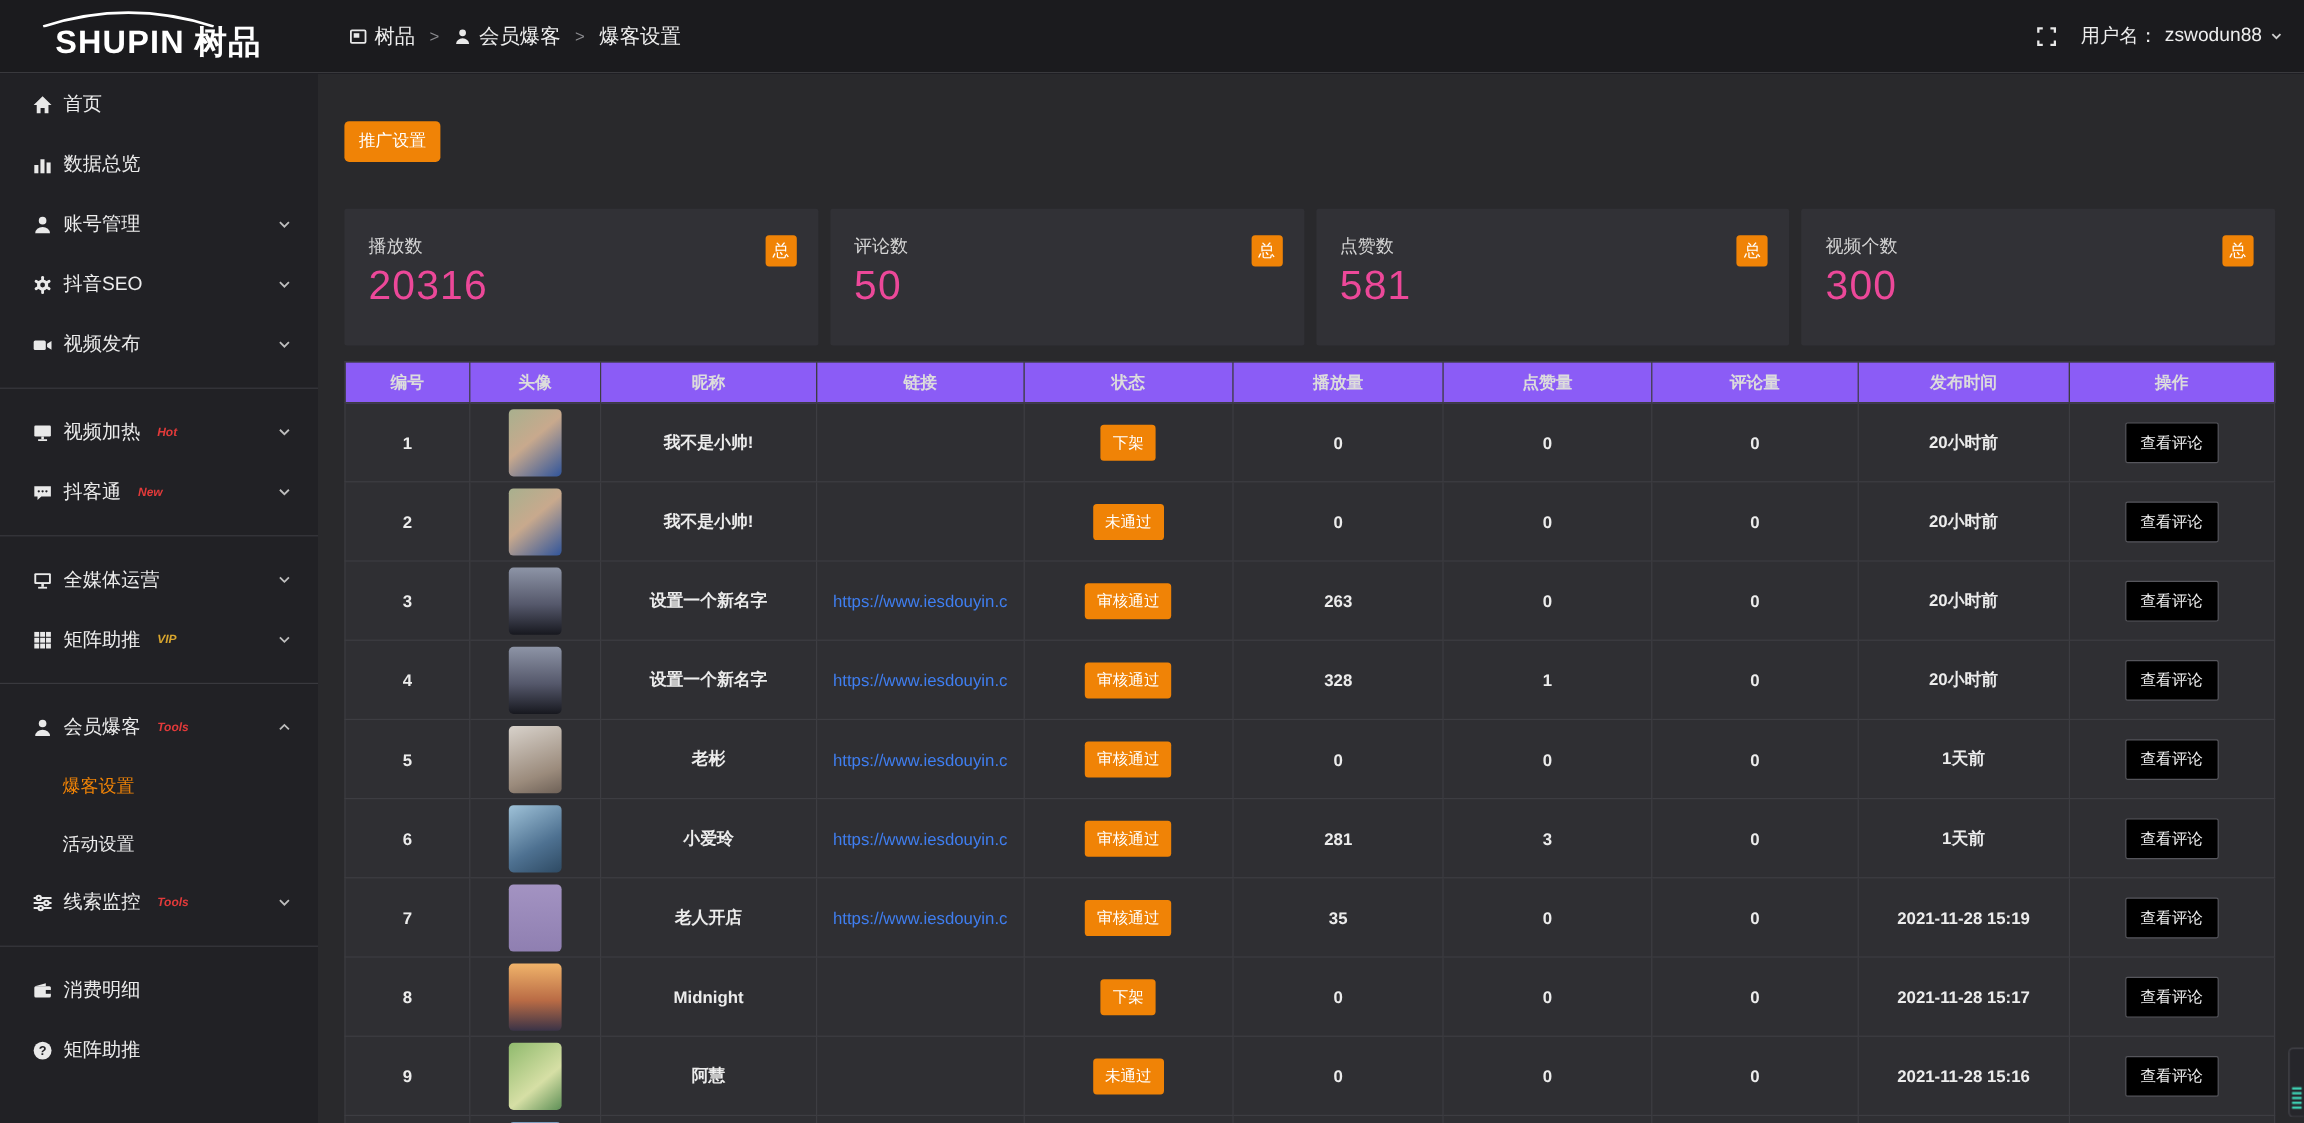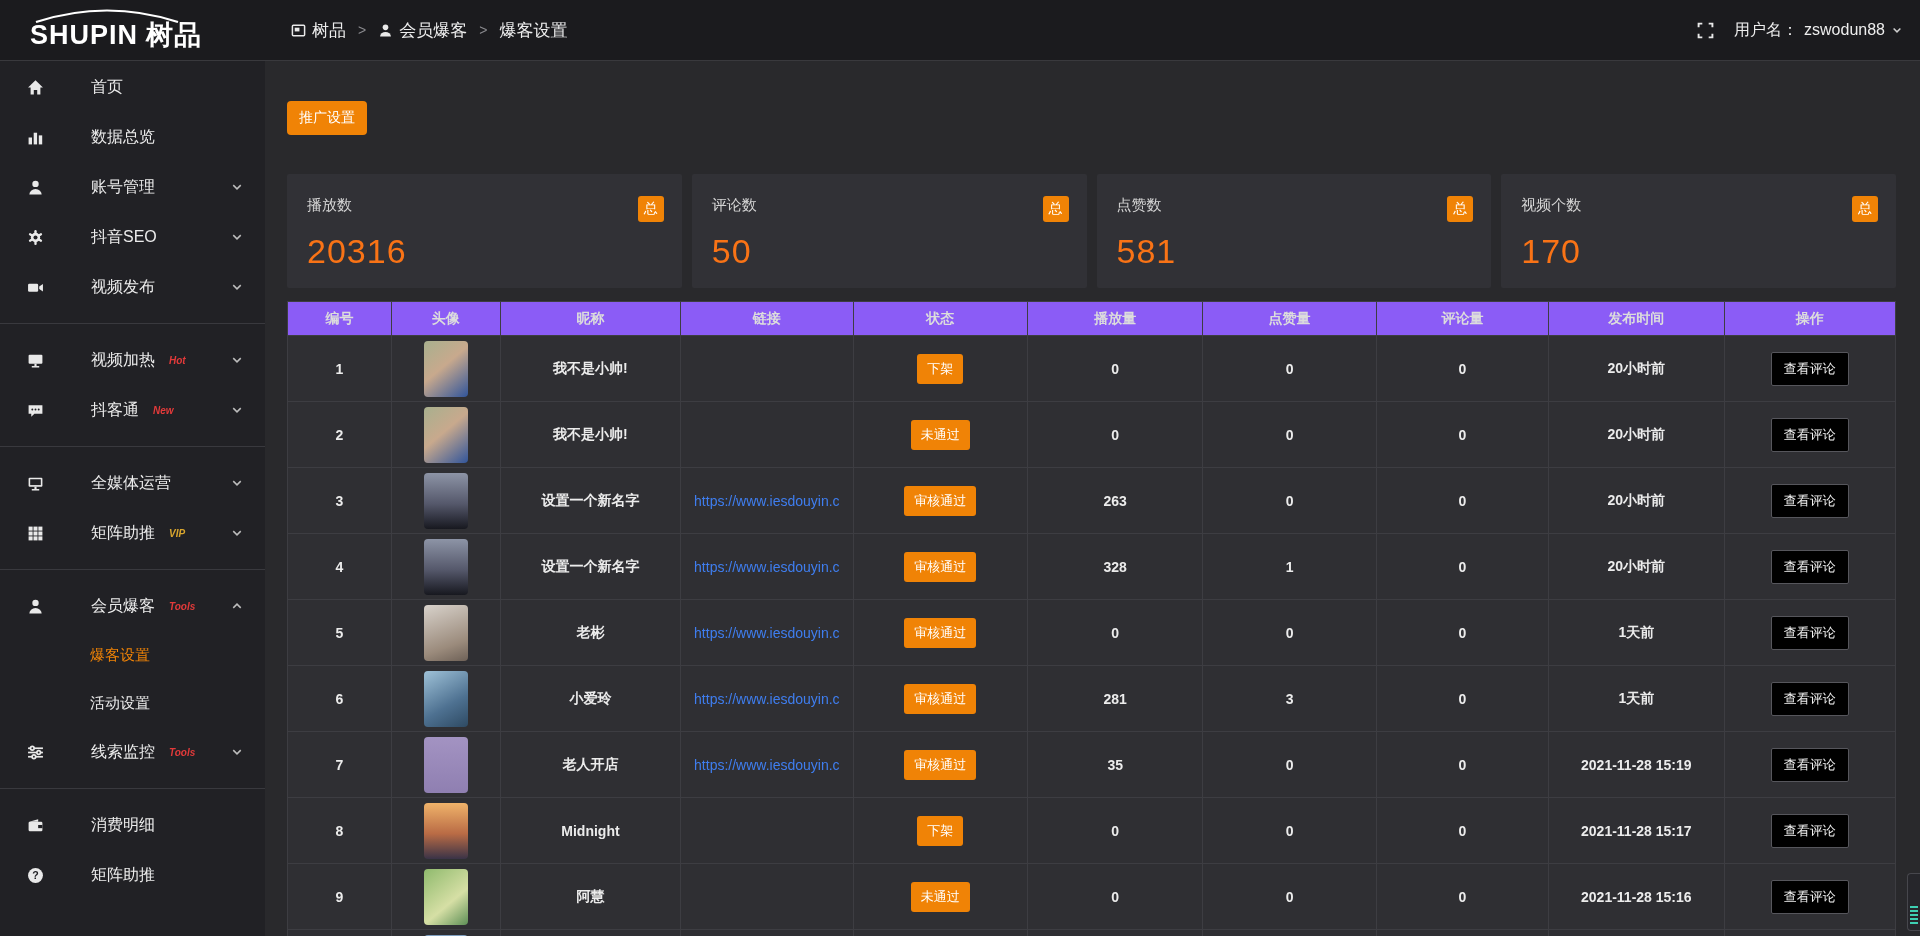--- a/index.html
+++ b/index.html
@@ -6,21 +6,21 @@
   html,body { width:1920px; height:936px; overflow:hidden; background:#29292c;
     font-family:"Liberation Sans","DejaVu Sans",sans-serif; }
 
   
   .topbar { position:fixed; top:0; left:0; right:0; height:61px; background:#1b1b1e;
     border-bottom:1px solid #39393d; display:flex; align-items:center; z-index:20; }
   .logo-zone { width:265px; height:100%; background:#1b1b1e; display:flex; align-items:center;
     padding-left:30px; position:relative; flex:0 0 265px; }
   .logo-arc { position:absolute; top:7px; left:32px; width:150px; height:16px; }
   .logo-text { color:#fff; font-size:27px; font-weight:700; letter-spacing:1px; margin-top:10px;
-    white-space:nowrap; }
+    white-space:nowrap;margin-left:16px; }
   .logo-cn { margin-left:8px; }
   .breadcrumb { display:flex; align-items:center; padding-left:26px; color:#ededed; font-size:17px; }
   .crumb { display:flex; align-items:center; gap:6px; cursor:pointer; }
   .crumb-icon { width:15px; height:15px; display:inline-flex; }
   .crumb-icon svg { width:15px; height:15px; }
   .crumb-sep { color:#8a8a8e; margin:0 12px; font-size:14px; }
   .topbar-right { margin-left:auto; display:flex; align-items:center; gap:20px; padding-right:17px;
     color:#ededed; font-size:16px; }
   .fs-icon { width:17px; height:17px; cursor:pointer; display:inline-flex; }
   .fs-icon svg { width:17px; height:17px; }
@@ -28,39 +28,39 @@
   .user-chip svg { width:12px; height:12px; }
 
   
   .sidebar { position:fixed; top:61px; left:0; bottom:0; width:265px; background:#212125;
     z-index:10; padding-top:1px; }
   .side-item, .side-sub { display:flex; align-items:center; height:50px; padding-left:27px;
     cursor:pointer; }
   .side-sub { height:48px; padding-left:52px; }
   .s-icon { width:17px; height:17px; margin-right:9px; display:inline-flex; flex:0 0 17px; }
   .s-icon svg { width:17px; height:17px; }
-  .s-label { color:#ececec; font-size:16px; white-space:nowrap;margin-left:38px; }
+  .s-label { color:#ececec; font-size:16px; white-space:nowrap; }
   .side-sub .s-label { font-size:15px; }
   .s-badge { margin-left:14px; font-style:italic; font-weight:700; font-size:10px; }
   .s-chevron { margin-left:auto; margin-right:22px; display:inline-flex; }
   .s-chevron svg { width:12px; height:12px; }
   .side-divider { height:1px; background:#39393e; margin:11px 0; }
 
   
   .content { position:absolute; left:265px; top:61px; right:0; bottom:0;
     padding:40px 24px 0 22px; }
   .promo-btn { display:inline-block; background:#f08306; color:#fff; font-size:14px;
     border:none; border-radius:4px; padding:8px 12px; cursor:pointer;
     font-family:inherit; }
 
   .cards { display:flex; gap:10px; margin-top:39px; }
   .card { flex:1; height:114px; background:#313136; border-radius:2px; position:relative;
     padding:22px 20px 0 20px; }
   .card-label { color:#d5d5d5; font-size:15px; }
-  .card-value { color:#f97316; font-size:34px; margin-top:17px; letter-spacing:1px; }
+  .card-value { color:#ec4899; font-size:34px; margin-top:4px; letter-spacing:1px; }
   .card-badge { position:absolute; top:22px; right:18px; width:26px; height:26px;
     background:#f08306; border-radius:3px; color:#fff; font-size:14px; display:flex;
     align-items:center; justify-content:center; }
 
   
   .table-wrap { margin-top:13px; }
   table { width:100%; border-collapse:collapse; table-layout:fixed; background:#2f2f33; }
   th { height:34px; background:#8b5cf6; color:#dcdcdc; font-size:14px; font-weight:700;
     border:1px solid #3d3d42; }
   td { height:66px; border:1px solid #3d3d42; text-align:center; color:#ececec;
@@ -355,21 +355,21 @@
   </div>
 
   <div class="card">
     <div class="card-label">点赞数</div>
     <div class="card-value">581</div>
     <span class="card-badge">总</span>
   </div>
 
   <div class="card">
     <div class="card-label">视频个数</div>
-    <div class="card-value">170</div>
+    <div class="card-value">300</div>
     <span class="card-badge">总</span>
   </div>
 </div>
 
   <div class="table-wrap">
     <table>
       <colgroup>
         <col style="width:6.46%">
           <col style="width:6.77%">
           <col style="width:11.22%">

